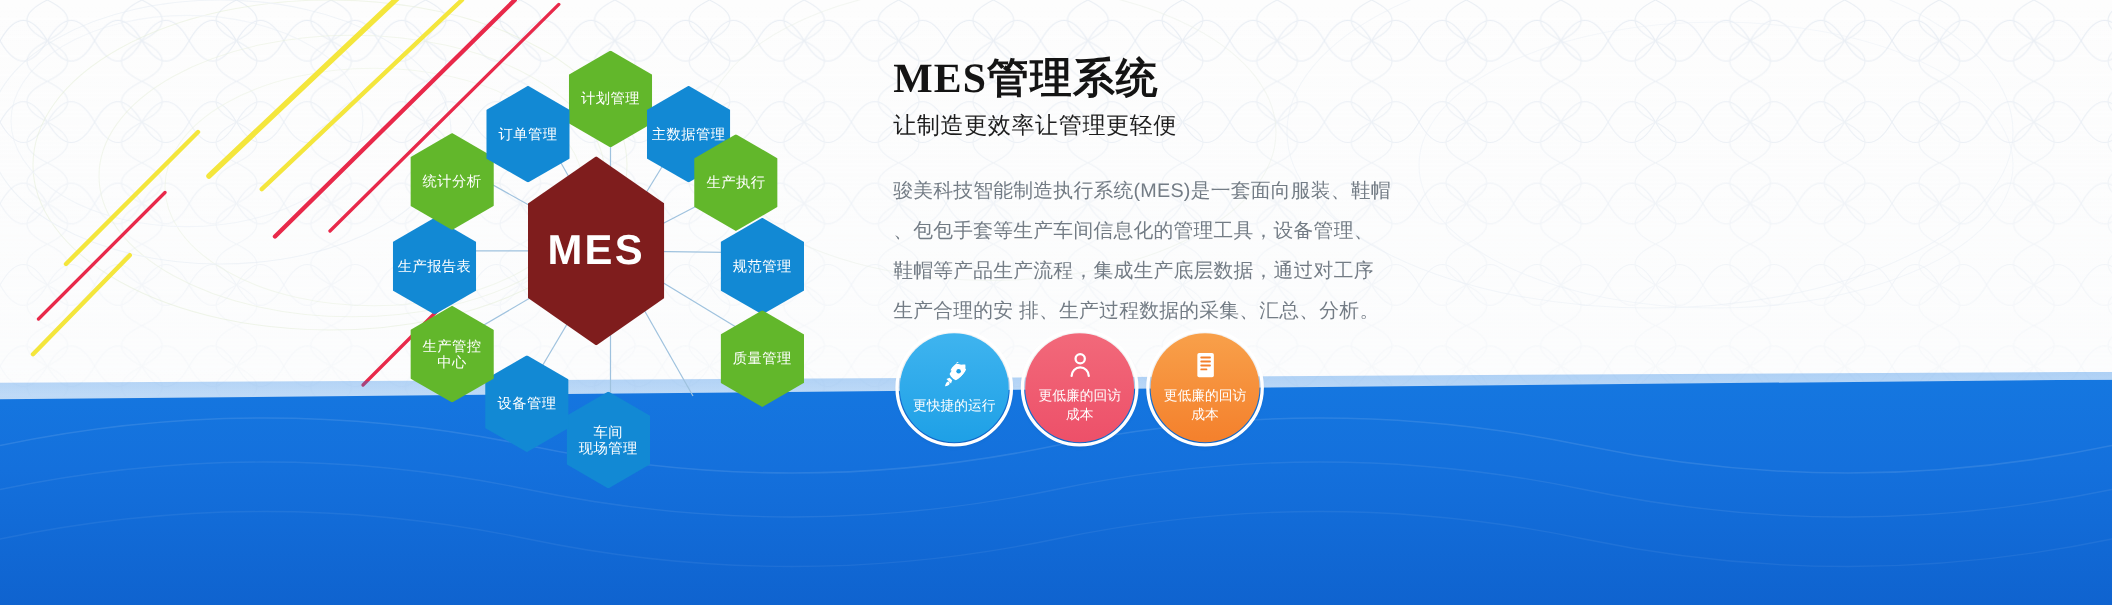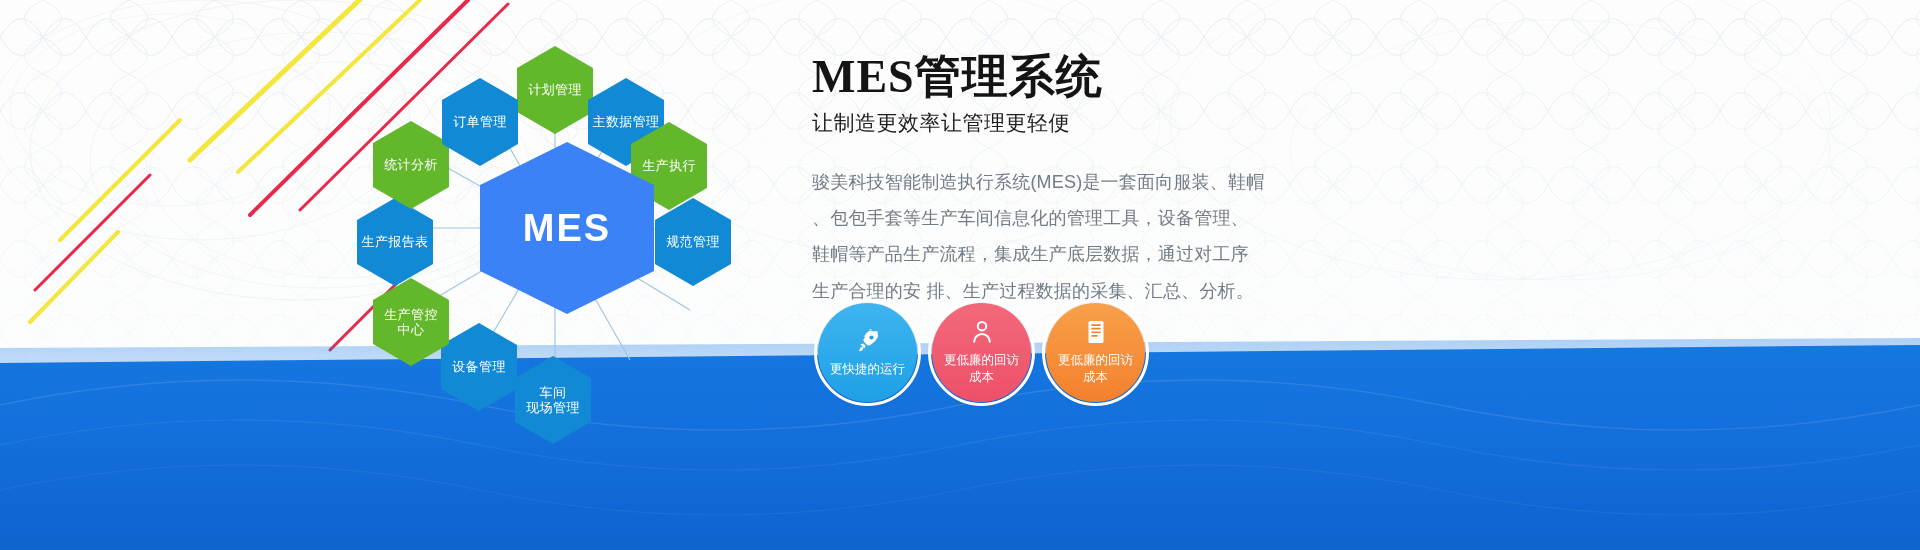--- a/index.html
+++ b/index.html
@@ -31,31 +31,31 @@
   .hex {
     position:absolute;
     display:flex; align-items:center; justify-content:center;
     text-align:center; color:#fff; line-height:1.18;
     font-size:13px; letter-spacing:.4px;
     clip-path: polygon(50% 0%, 100% 25%, 100% 75%, 50% 100%, 0% 75%, 0% 25%);
     -webkit-clip-path: polygon(50% 0%, 100% 25%, 100% 75%, 50% 100%, 0% 75%, 0% 25%);
   }
   .hex.small { width:76px; height:88px; }
   .hex.center {
-    width:174px; height:172px; font-size:38px; font-weight:bold; letter-spacing:2px;
-    background:#3b82f6;
+    width:124px; height:172px; font-size:38px; font-weight:bold; letter-spacing:2px;
+    background:#7f1d1d;
   }
   .hex.blue  { background:#1289d4; }
   .hex.green2{ background:#62b72b; }
 
   
   #right { position:absolute; left:812px; top:52px; width:480px; }
   .title {
     font-family:"Liberation Serif", serif;
-    font-weight:bold; font-size:46px; color:#141414; letter-spacing:1px;
+    font-weight:bold; font-size:38px; color:#141414; letter-spacing:1px;
     line-height:1.08;
   }
   .subtitle { font-size:21px; color:#1d1d1d; margin-top:7px; letter-spacing:.5px; }
   .para { margin-top:27px; color:#737c85; font-size:18px; line-height:2.02; letter-spacing:.2px; }
   .para .ln { display:block; white-space:nowrap; }
 
   
   #badges { position:absolute; left:818px; top:303px; display:flex; gap:15px;align-items:center; }
   .badge {
     width:99px; height:99px; border-radius:50%;
@@ -150,20 +150,23 @@
       </div>
     <div class="hex small blue" style="left:258px;top:60px;">
         <span>主数据管理</span>
       </div>
     <div class="hex small green2" style="left:301px;top:104px;">
         <span>生产执行</span>
       </div>
     <div class="hex small blue" style="left:325px;top:180px;">
         <span>规范管理</span>
       </div>
+    <div class="hex small green2" style="left:325px;top:264px;">
+        <span>质量管理</span>
+      </div>
     <div class="hex small blue" style="left:185px;top:338px;">
         <span class="nl">车间<br>现场管理</span>
       </div>
     <div class="hex small blue" style="left:111px;top:305px;">
         <span>设备管理</span>
       </div>
     <div class="hex small green2" style="left:43px;top:260px;">
         <span class="nl">生产管控<br>中心</span>
       </div>
     <div class="hex small blue" style="left:27px;top:180px;">

